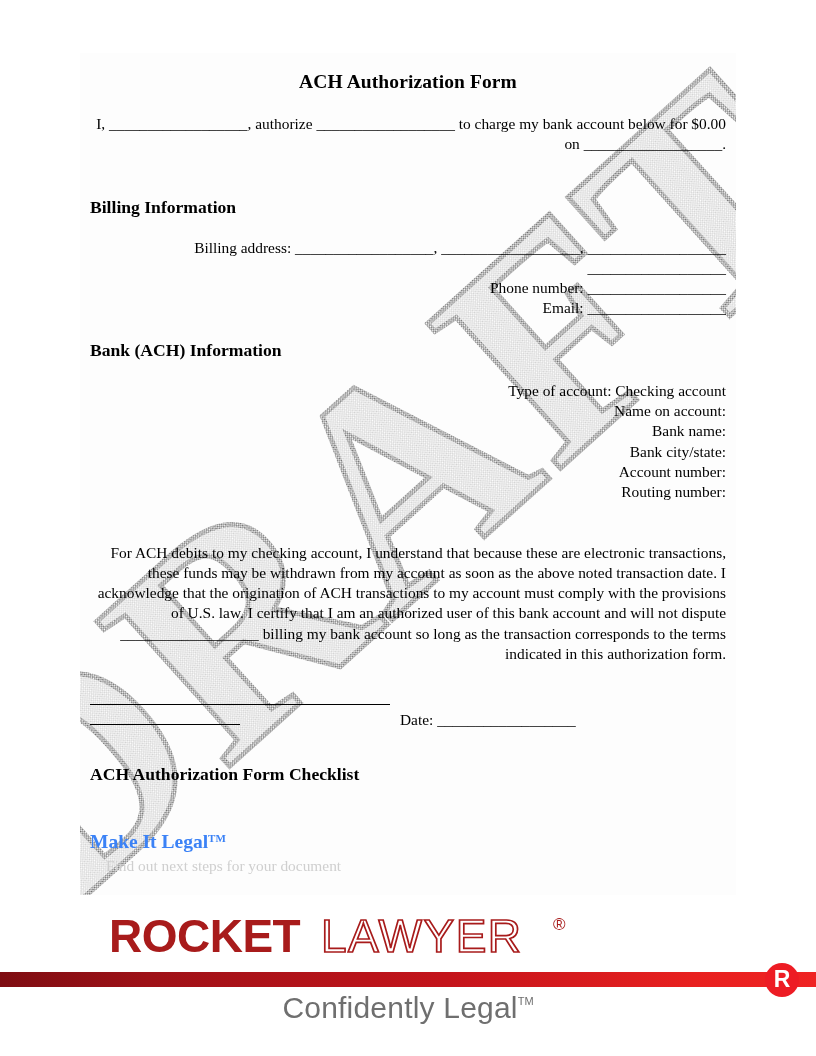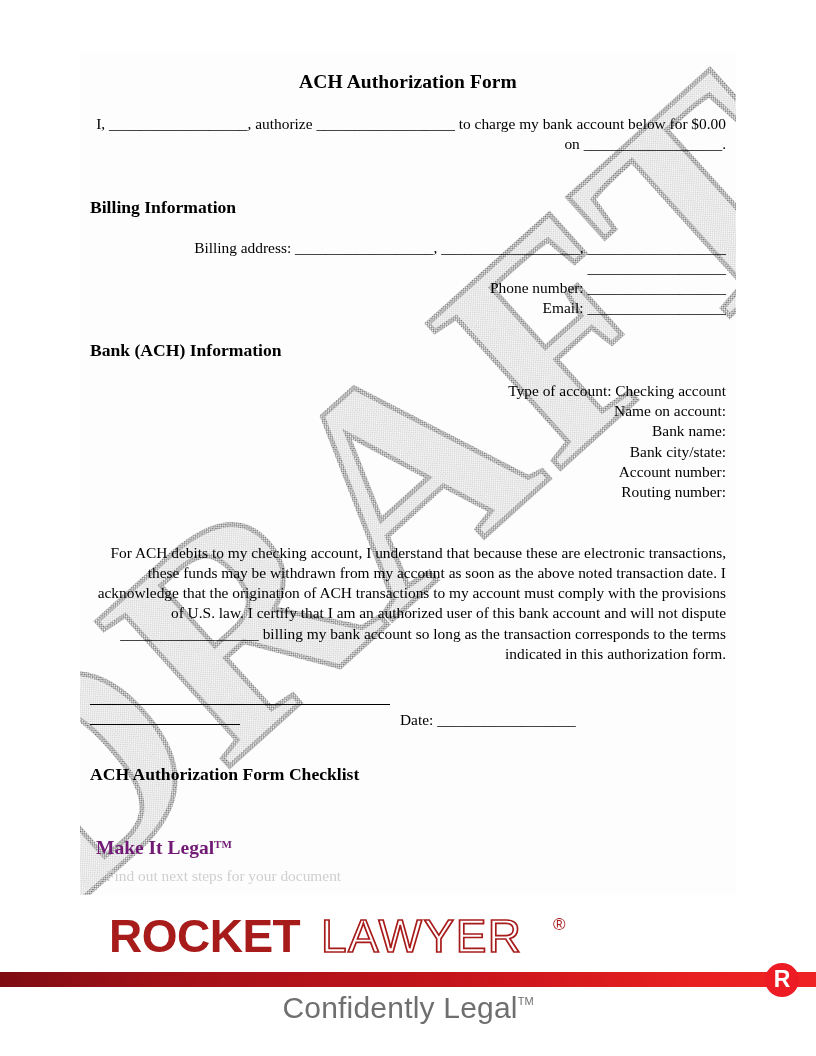--- a/index.html
+++ b/index.html
@@ -104,25 +104,25 @@
   }
 
   .blank { white-space: nowrap; }
 
   
   .mil-wrap {
     position: relative;
     z-index: 3;
   }
   .mil-title {
-    color: #701a75;
+    color: #3b82f6;
     font-weight: bold;
     font-size: 19.5px;
     line-height: 24px;
-    margin: 6px;
+    margin: 0;
   }
   .mil-title sup {
     font-size: 11px;
     vertical-align: 6px;
   }
   .mil-sub {
     color: #cfcfcf;
     font-size: 15.4px;
     line-height: 20px;
     margin: 2px 0 0 16px;

